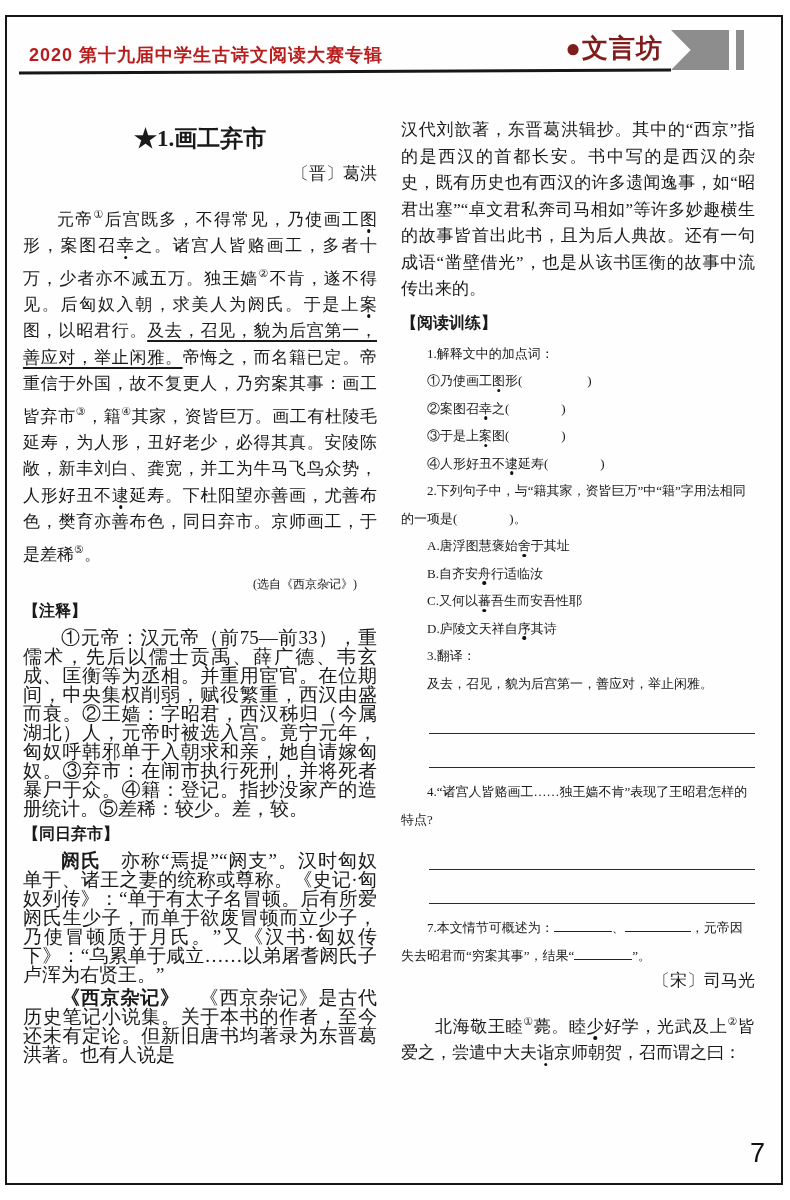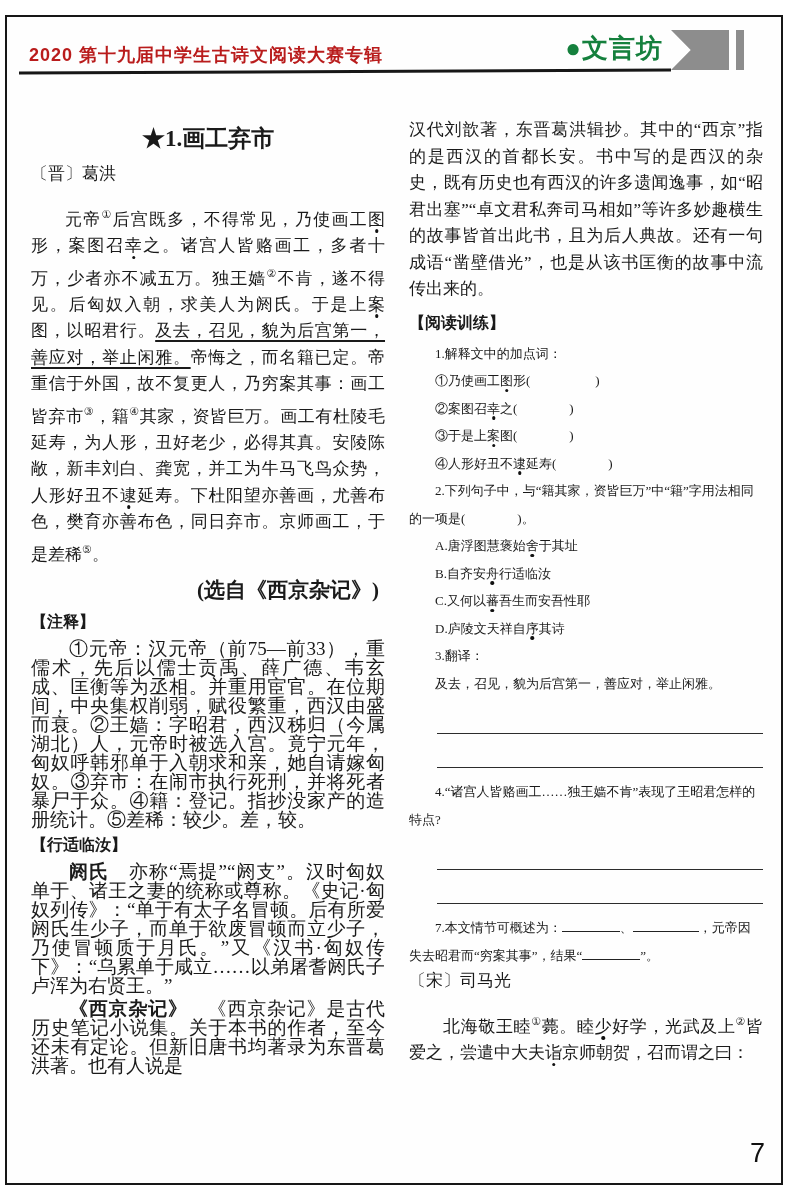--- a/index.html
+++ b/index.html
@@ -15,36 +15,36 @@
   
   .hdr{position:relative;height:72px;}
   .hdr-title{
     position:absolute;left:22px;top:26px;
     font-family:"Liberation Sans","DejaVu Sans",sans-serif;
     font-size:18px;font-weight:600;letter-spacing:1px;color:#b91c1c;
   }
   .hdr-sec{
     position:absolute;right:118px;top:14px;
     font-family:"Liberation Sans","DejaVu Sans",sans-serif;
-    font-size:26px;font-weight:700;color:#15803d;letter-spacing:1px;
+    font-size:26px;font-weight:700;color:#7f1d1d;letter-spacing:1px;
   }
   .hdr-rule{position:absolute;left:12px;top:53px;width:652px;height:3px;background:#171717;transform:rotate(-0.25deg);}
   .flag{
     position:absolute;right:52px;top:13px;width:58px;height:40px;
     clip-path:polygon(0 0,100% 0,100% 100%,0 100%,34% 50%);
   }
   .gbar{position:absolute;right:37px;top:13px;width:8px;height:40px;}
   
-  .columns{position:absolute;top:100px;left:24px;width:732px;display:flex;gap:24px;}
+  .columns{position:absolute;top:100px;left:16px;width:732px;display:flex;gap:24px;}
   .col{width:354px;}
   .art-title{text-align:center;font-size:23px;font-weight:bold;margin:6px 0 8px;}
-  .art-author{text-align:left;font-size:17px;margin:0 0 16px;}
+  .art-author{text-align:right;font-size:17px;margin:0 0 16px;}
   .passage{font-size:17px;line-height:26.5px;text-align:justify;text-indent:2em;margin:0;}
   .no-indent{text-indent:0;}
-  .source{text-align:right;font-weight:bold;font-size:21px;margin:8px 6px 8px 0;}
+  .source{text-align:right;font-weight:normal;font-size:12px;margin:8px 20px 8px 0;}
   .sec-head{font-weight:bold;font-size:16px;margin:6px 0 6px;}
   .note-p{font-size:19px;line-height:19px;text-align:justify;text-indent:2em;margin:0 0 4px;}
   .q{font-size:13px;line-height:27.5px;text-indent:2em;margin:0;}
   .answer-line{height:33px;border-bottom:1.5px solid #2c2c2c;margin-left:28px;}
   .al-gap{margin-top:3px;}
   
   .sup{font-size:11px;vertical-align:super;}
   .u{text-decoration:underline;text-underline-offset:4px;text-decoration-thickness:1.5px;}
   .b{font-weight:bold;}
   .d{position:relative;}
@@ -76,21 +76,21 @@
 
   <div class="columns">
 
     <div class="col">
       <div class="art-title">★1.画工弃市</div>
       <div class="art-author">〔晋〕葛洪</div>
       <p class="passage"><span>元帝</span><span class="sup">①</span><span>后宫既多，不得常见，乃使画工</span><span class="d">图</span><span>形，案图召</span><span class="d">幸</span><span>之。诸宫人皆赂画工，多者十万，少者亦不减五万。独王嫱</span><span class="sup">②</span><span>不肯，遂不得见。后匈奴入朝，求美人为阏氏。于是上</span><span class="d">案</span><span>图，以昭君行。</span><span class="u">及去，召见，貌为后宫第一，善应对，举止闲雅。</span><span>帝悔之，而名籍已定。帝重信于外国，故不复更人，乃穷案其事：画工皆弃市</span><span class="sup">③</span><span>，籍</span><span class="sup">④</span><span>其家，资皆巨万。画工有杜陵毛延寿，为人形，丑好老少，必得其真。安陵陈敞，新丰刘白、龚宽，并工为牛马飞鸟众势，人形好丑不</span><span class="d">逮</span><span>延寿。下杜阳望亦善画，尤善布色，樊育亦善布色，同日弃市。京师画工，于是差稀</span><span class="sup">⑤</span><span>。</span></p>
       <div class="source">(选自《西京杂记》)</div>
       <div class="sec-head">【注释】</div>
       <p class="note-p">①元帝：汉元帝（前75—前33），重儒术，先后以儒士贡禹、薛广德、韦玄成、匡衡等为丞相。并重用宦官。在位期间，中央集权削弱，赋役繁重，西汉由盛而衰。②王嫱：字昭君，西汉秭归（今属湖北）人，元帝时被选入宫。竟宁元年，匈奴呼韩邪单于入朝求和亲，她自请嫁匈奴。③弃市：在闹市执行死刑，并将死者暴尸于众。④籍：登记。指抄没家产的造册统计。⑤差稀：较少。差，较。</p>
-      <div class="sec-head">【行适临汝】</div>
+      <div class="sec-head">【同日弃市】</div>
       <p class="note-p"><span class="b">阏氏</span><span>　亦称“焉提”“阏支”。汉时匈奴单于、诸王之妻的统称或尊称。《史记·匈奴列传》：“单于有太子名冒顿。后有所爱阏氏生少子，而单于欲废冒顿而立少子，乃使冒顿质于月氏。”又《汉书·匈奴传下》：“乌累单于咸立……以弟屠耆阏氏子卢浑为右贤王。”</span></p>
       <p class="note-p"><span class="b">《西京杂记》</span><span>　《西京杂记》是古代历史笔记小说集。关于本书的作者，至今还未有定论。但新旧唐书均著录为东晋葛洪著。也有人说是</span></p>
     </div>
 
     <div class="col">
       <p class="passage no-indent">汉代刘歆著，东晋葛洪辑抄。其中的“西京”指的是西汉的首都长安。书中写的是西汉的杂史，既有历史也有西汉的许多遗闻逸事，如“昭君出塞”“卓文君私奔司马相如”等许多妙趣横生的故事皆首出此书，且为后人典故。还有一句成语“凿壁借光”，也是从该书匡衡的故事中流传出来的。</p>
       <div class="sec-head mt">【阅读训练】</div>
 
       <p class="q">1.解释文中的加点词：</p>
       <p class="q"><span>①乃使画工</span><span class="d">图</span><span>形(　　　　　)</span></p>

